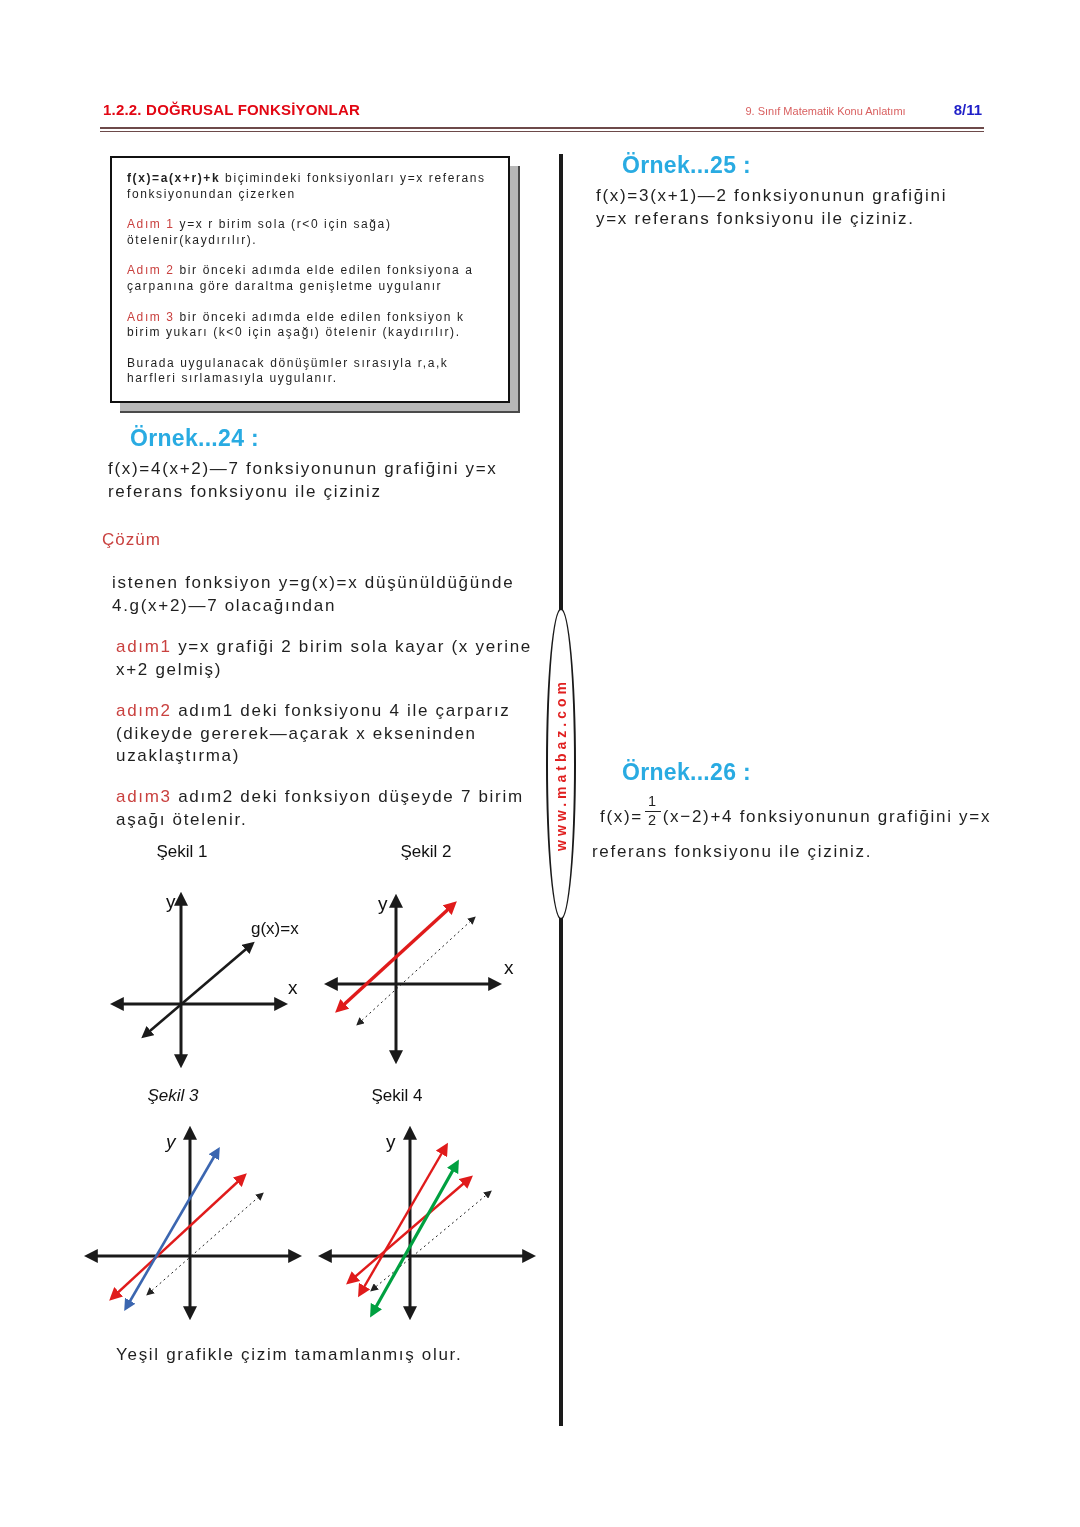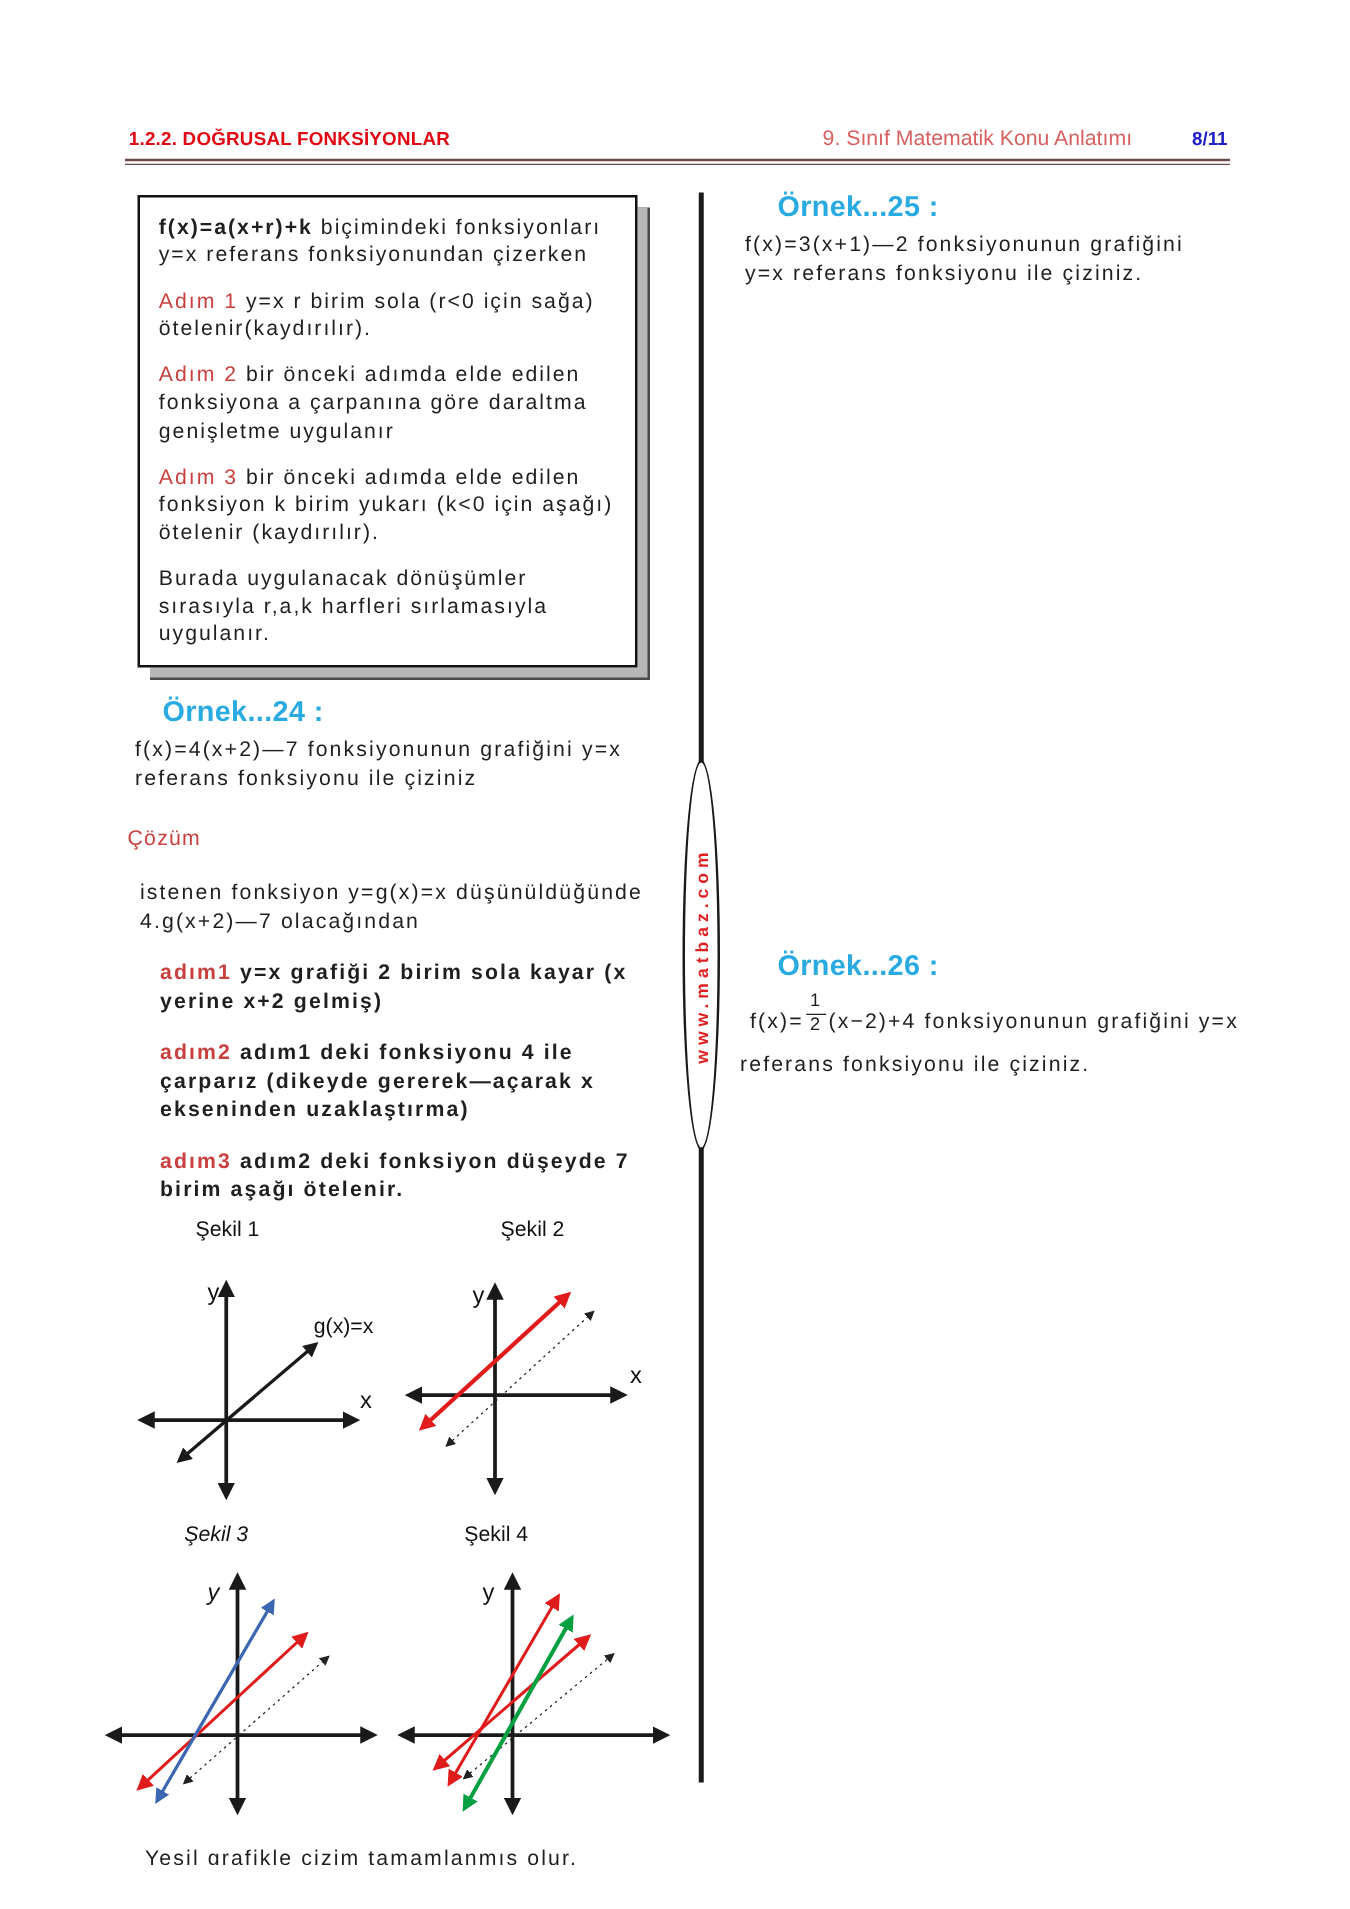--- a/index.html
+++ b/index.html
@@ -16,21 +16,21 @@
     --rule-red:#6d4a4a;
   }
   *{margin:0;padding:0;box-sizing:border-box;}
   html,body{background:#fff;}
   .page{position:relative;width:1080px;height:1492px;background:#ffffff;
         font-family:"Liberation Sans",sans-serif;color:#222;overflow:hidden;}
 
   
   .header-row{position:absolute;top:101px;left:103px;right:98px;display:flex;align-items:baseline;}
   .h-left{color:var(--header-red);font-weight:bold;font-size:15px;letter-spacing:.2px;}
-  .h-sub{margin-left:auto;color:var(--subtitle-red);font-size:17px;}
+  .h-sub{margin-left:auto;color:var(--subtitle-red);font-size:11px;}
   .h-page{color:var(--page-blue);font-weight:bold;font-size:15px;margin-left:48px;}
   .header-rule{position:absolute;top:127px;left:100px;width:884px;height:5px;
                border-top:2px solid var(--rule-red);border-bottom:1px solid var(--rule-red);}
 
   
   .content{position:absolute;top:150px;left:100px;display:flex;}
   .col-left{width:438px;flex:none;}
   .col-div{width:46px;flex:none;position:relative;}
   .col-right{width:400px;flex:none;padding-top:2px;}
 
@@ -41,36 +41,36 @@
                width:30px;height:312px;background:#fff;border:2.5px solid var(--ink);
                border-radius:50%;z-index:2;display:flex;align-items:center;justify-content:center;}
   .div-capsule span{writing-mode:vertical-rl;transform:rotate(180deg);
                color:var(--matbaz-red);font-weight:bold;font-size:14px;letter-spacing:4px;
                font-family:"Liberation Sans",sans-serif;}
 
   
   .info-box{margin:6px 0 22px 10px;width:400px;border:2px solid #111;background:#fff;
             padding:13px 12px 12px 15px;
             box-shadow:9px 9px 0 -1px #b7b7b7, 10px 10px 0 0 #4a4a4a;}
-  .bp{font-size:17px;letter-spacing:1.6px;line-height:1.3;margin-bottom:15px;color:#1f1f1f;}
+  .bp{font-size:12px;letter-spacing:1.6px;line-height:1.3;margin-bottom:15px;color:#1f1f1f;}
   .bp:last-child{margin-bottom:2px;}
   .step-label{color:var(--step-red);}
   .bold{font-weight:bold;}
 
   
   .ornek-title{font-size:23px;font-weight:bold;color:var(--accent-cyan);letter-spacing:.3px;}
   .lsp{font-size:17px;letter-spacing:1.7px;line-height:1.35;color:#1f1f1f;}
   .plain{font-size:16.5px;letter-spacing:0;color:#111;}
   .cozum{color:var(--step-red);font-size:17px;letter-spacing:1px;}
 
   .t24{margin:14px 0 6px 30px;}
   .p24{margin-left:8px;}
   .c24{margin:26px 0 0 2px;}
   .i24{margin:22px 0 0 12px;}
-  .stp{margin:18px 0 0 28px;font-weight:bold;}
+  .stp{margin:18px 0 0 16px;}
   .trans{margin:26px 0 0 2px;}
 
   
   .fig-row{display:flex;margin-top:10px;}
   .fig-row2{display:flex;margin-left:-22px;margin-top:14px;}
   .fig{display:flex;flex-direction:column;}
   .fig-title{font-size:17px;color:#111;text-align:center;margin-bottom:2px;}
   svg{display:block;}
   .ax{stroke:var(--ink);stroke-width:3;}
   .ln-k{stroke:var(--ink);stroke-width:2.6;}

